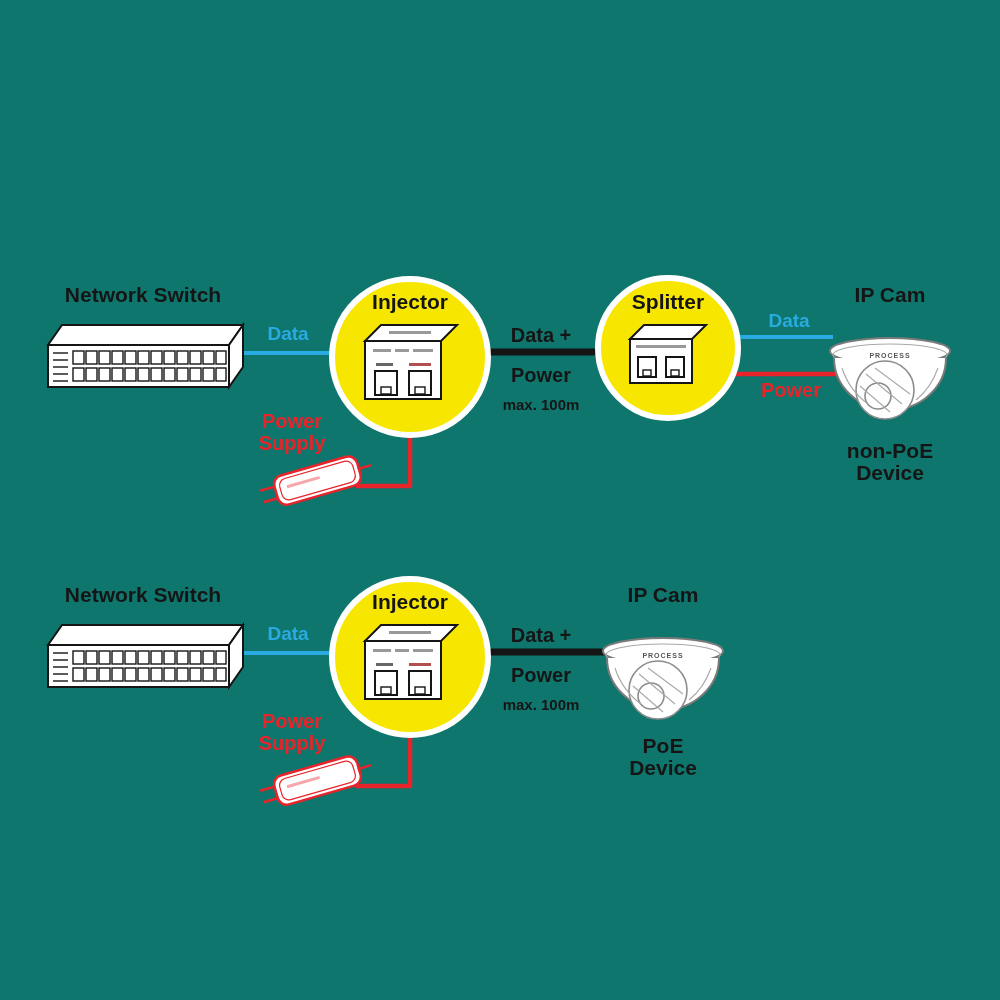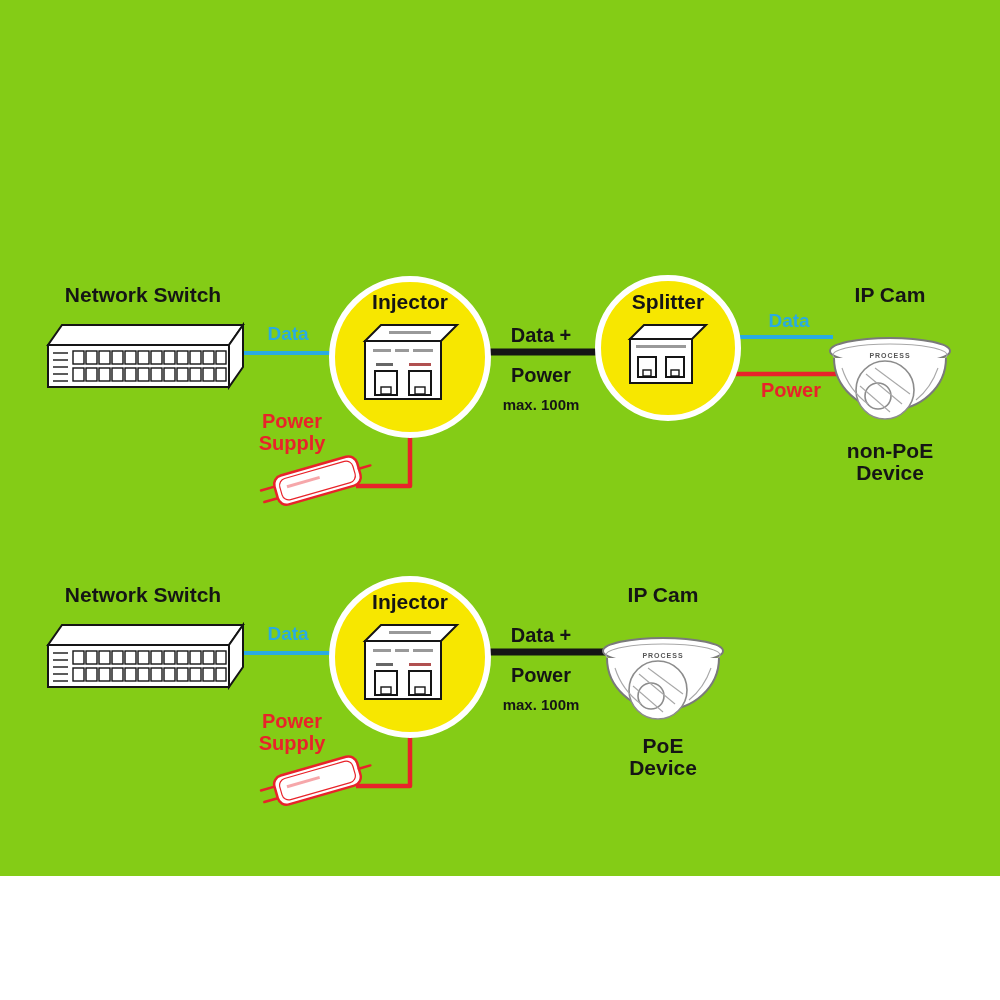--- a/index.html
+++ b/index.html
@@ -1,16 +1,16 @@
 <!DOCTYPE html>
 <html><head>
 <meta charset="utf-8">
 <style>
   html,body{margin:0;padding:0;background:#fff;}
-  .stage{position:relative;width:1000px;height:876px;background:#84cc16;overflow:hidden;}
+  .stage{position:relative;width:1000px;height:1000px;background:#0f766e;overflow:hidden;}
   svg{display:block;}
   text{font-family:"Liberation Sans", sans-serif;font-weight:bold;}
   .tc{text-anchor:middle;}
   .lbl{font-size:21px;fill:#151515;}
   .lbl-blue{font-size:19px;fill:#29abe2;}
   .lbl-red{font-size:20px;fill:#e8232a;}
   .lbl-link{font-size:20px;fill:#151515;}
   .lbl-max{font-size:15px;fill:#151515;}
   .lbl-brand{font-size:7px;fill:#555;letter-spacing:1px;}
   .ln-blue{stroke:#29abe2;stroke-width:4;fill:none;}

